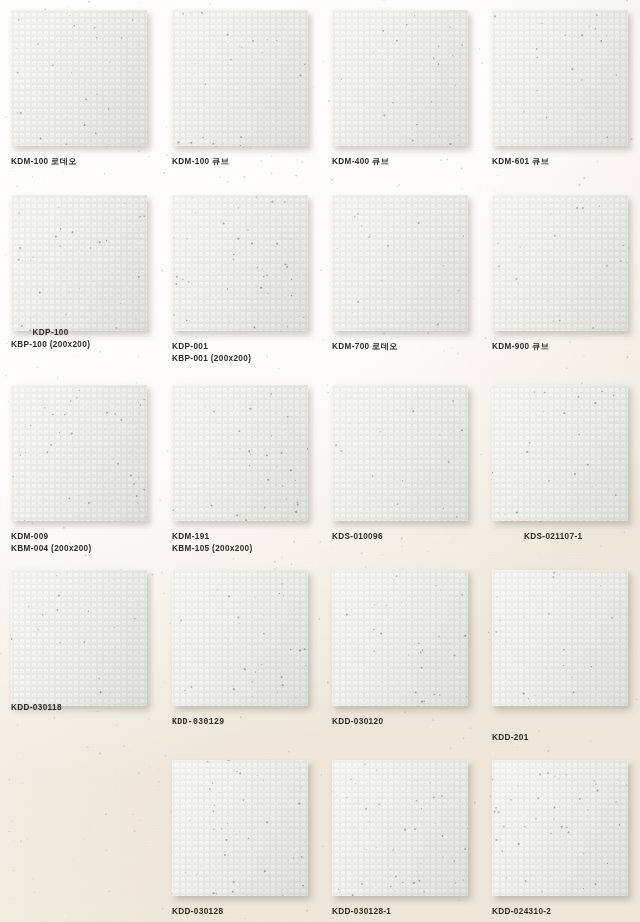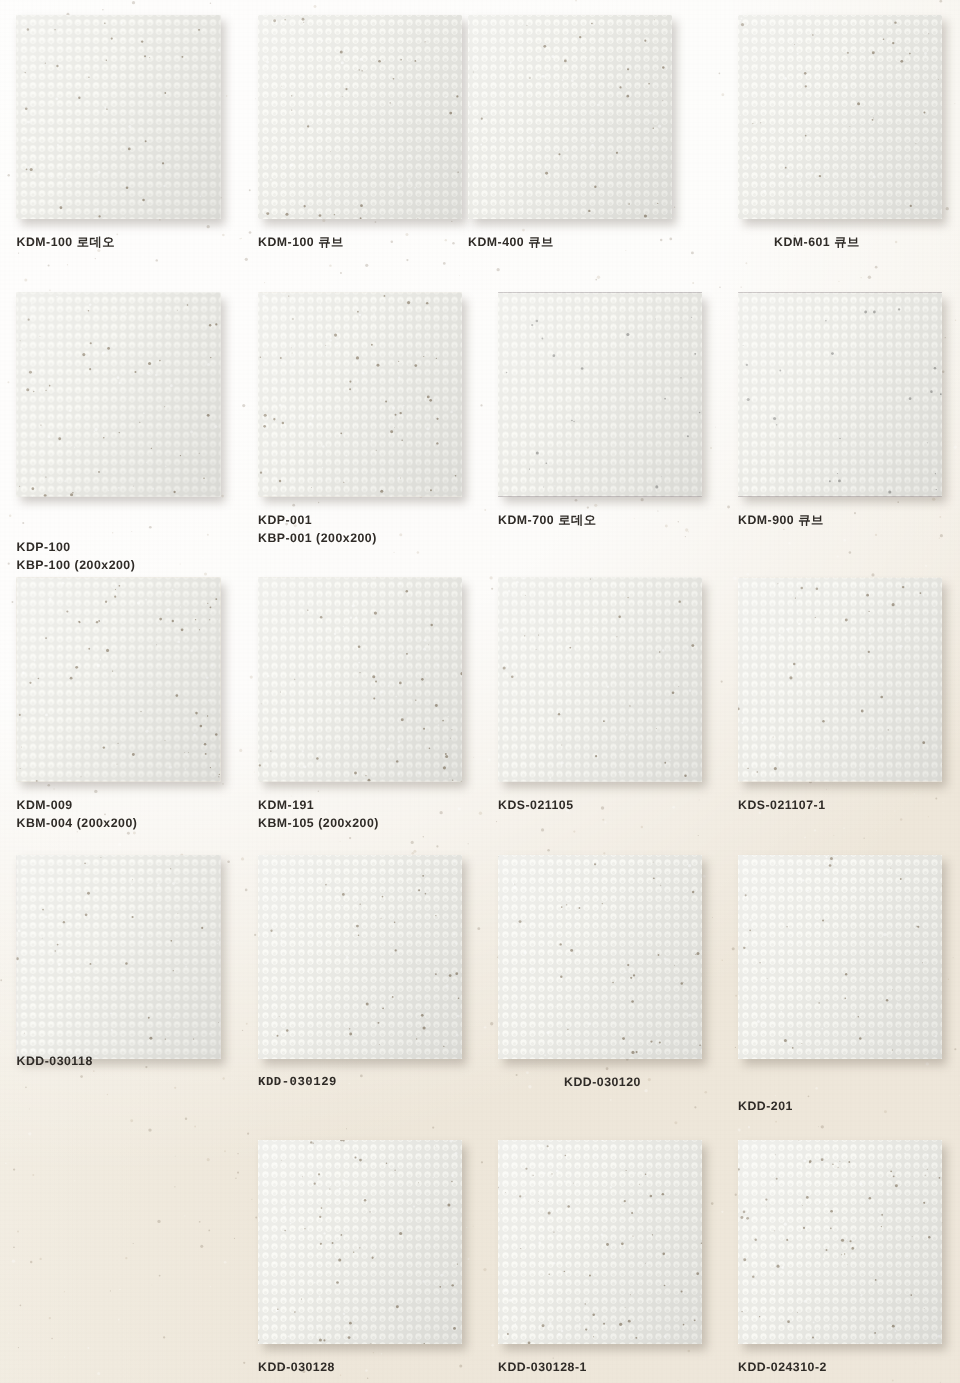--- a/index.html
+++ b/index.html
@@ -1095,21 +1095,21 @@
           <circle cx="92.1" cy="62.6" r="0.40" fill="rgba(110,92,70,.55)"></circle>
           <circle cx="54.9" cy="137.1" r="0.44" fill="rgba(110,92,70,.55)"></circle>
           <circle cx="12.6" cy="113.9" r="0.67" fill="rgba(255,255,255,.55)"></circle>
           <circle cx="1.8" cy="67.0" r="0.32" fill="rgba(255,255,255,.55)"></circle>
           <circle cx="23.3" cy="136.8" r="1.03" fill="rgba(110,92,70,.55)"></circle>
           <circle cx="10.4" cy="35.4" r="0.98" fill="rgba(255,255,255,.55)"></circle>
         </svg>
       </div>
       <div class="caption" style="top: 146px;"><span>KDM-100 큐브</span></div>
     </div>
-    <div class="cell" style="left: 312px; top: 10px; width: 136px; height: 178px; text-align: right;">
+    <div class="cell" style="left: 332px; top: 10px; width: 136px; height: 178px; text-align: right;">
       <div class="swatch" style="background: rgb(222, 220, 230);">
         <svg class="tex" xmlns="http://www.w3.org/2000/svg" viewBox="0 0 144 144" preserveAspectRatio="none">
           <defs>
             <pattern id="p" width="9" height="9" patternUnits="userSpaceOnUse">
               <rect width="9" height="9" fill="#dedce6"></rect>
               <rect x="0.7" y="0.7" width="7.6" height="7.6" rx="2.6" fill="#f6f5fb"></rect>
               <rect x="0.7" y="4.6" width="7.6" height="3.7" rx="1.8" fill="rgb(206,204,214)" opacity=".45"></rect>
               <rect x="1.4" y="1.2" width="6" height="2.4" rx="1.2" fill="#ffffff" opacity=".55"></rect>
             </pattern>
           </defs>
@@ -1235,21 +1235,21 @@
           <circle cx="77.3" cy="29.2" r="0.60" fill="rgba(110,92,70,.55)"></circle>
           <circle cx="110.9" cy="50.7" r="0.29" fill="rgba(255,255,255,.55)"></circle>
           <circle cx="19.9" cy="7.6" r="0.81" fill="rgba(255,255,255,.55)"></circle>
           <circle cx="48.8" cy="42.9" r="0.85" fill="rgba(110,92,70,.55)"></circle>
           <circle cx="35.7" cy="46.3" r="1.00" fill="rgba(255,255,255,.55)"></circle>
           <circle cx="9.2" cy="134.4" r="0.42" fill="rgba(255,255,255,.55)"></circle>
           <circle cx="49.2" cy="51.6" r="0.77" fill="rgba(110,92,70,.55)"></circle>
           <circle cx="116.6" cy="52.1" r="0.47" fill="rgba(255,255,255,.55)"></circle>
         </svg>
       </div>
-      <div class="caption" style="top: 146px; margin-left: 24px;"><span>KDM-601 큐브</span></div>
+      <div class="caption" style="top: 146px;"><span>KDM-601 큐브</span></div>
     </div>
     <div class="cell" style="left: 11px; top: 195px; width: 136px; height: 178px;">
       <div class="swatch" style="background: rgb(234, 234, 228);">
         <svg class="tex" xmlns="http://www.w3.org/2000/svg" viewBox="0 0 144 144" preserveAspectRatio="none">
           <defs>
             <pattern id="p" width="16" height="16" patternUnits="userSpaceOnUse">
               <rect width="16" height="16" fill="#eaeae4"></rect>
             </pattern>
           </defs>
           <rect width="144" height="144" fill="url(#p)"></rect>
@@ -1343,21 +1343,21 @@
           <circle cx="129.6" cy="131.2" r="0.47" fill="rgba(255,255,255,.55)"></circle>
           <circle cx="40.8" cy="105.8" r="0.35" fill="rgba(255,255,255,.55)"></circle>
           <circle cx="32.8" cy="101.5" r="0.94" fill="rgba(110,92,70,.55)"></circle>
           <circle cx="99.6" cy="49.4" r="0.53" fill="rgba(110,92,70,.55)"></circle>
           <circle cx="38.3" cy="124.8" r="0.38" fill="rgba(255,255,255,.55)"></circle>
           <circle cx="40.0" cy="143.5" r="0.64" fill="rgba(110,92,70,.55)"></circle>
           <circle cx="53.7" cy="141.0" r="0.28" fill="rgba(255,255,255,.55)"></circle>
           <circle cx="142.0" cy="16.4" r="1.03" fill="rgba(255,255,255,.55)"></circle>
         </svg>
       </div>
-      <div class="caption" style="top: 164px;"><span>KDP-100</span><span class="l2">KBP-100 (200x200)</span></div>
+      <div class="caption" style="top: 132px; text-align: center;"><span>KDP-100</span><span class="l2">KBP-100 (200x200)</span></div>
     </div>
     <div class="cell" style="left: 172px; top: 195px; width: 136px; height: 178px;">
       <div class="swatch" style="background: rgb(235, 230, 218);">
         <svg class="tex" xmlns="http://www.w3.org/2000/svg" viewBox="0 0 144 144" preserveAspectRatio="none">
           <defs>
             <pattern id="p" width="16" height="16" patternUnits="userSpaceOnUse">
               <rect width="16" height="16" fill="#ebe6da"></rect>
             </pattern>
           </defs>
           <rect width="144" height="144" fill="url(#p)"></rect>
@@ -1877,21 +1877,21 @@
           <circle cx="52.2" cy="49.9" r="0.26" fill="rgba(255,255,255,.55)"></circle>
           <circle cx="29.4" cy="52.1" r="0.28" fill="rgba(110,92,70,.55)"></circle>
           <circle cx="44.7" cy="95.1" r="0.78" fill="rgba(110,92,70,.55)"></circle>
           <circle cx="22.2" cy="15.9" r="0.33" fill="rgba(110,92,70,.55)"></circle>
           <circle cx="25.5" cy="77.4" r="0.28" fill="rgba(255,255,255,.55)"></circle>
           <circle cx="90.7" cy="17.4" r="0.40" fill="rgba(110,92,70,.55)"></circle>
           <circle cx="30.4" cy="12.3" r="0.26" fill="rgba(255,255,255,.55)"></circle>
           <circle cx="129.0" cy="136.1" r="0.82" fill="rgba(110,92,70,.55)"></circle>
         </svg>
       </div>
-      <div class="caption" style="top: 146px;"><span>KDS-021105</span></div>
+      <div class="caption" style="top: 146px;"><span>KDS-010096</span></div>
     </div>
     <div class="cell" style="left: 492px; top: 385px; width: 136px; height: 178px;">
       <div class="swatch" style="background: rgb(246, 236, 220);">
         <svg class="tex" xmlns="http://www.w3.org/2000/svg" viewBox="0 0 144 144" preserveAspectRatio="none">
           <defs>
             <pattern id="p" width="12" height="12" patternUnits="userSpaceOnUse">
               <rect width="12" height="12" fill="#f6ecdc"></rect>
               <rect x="4" y="4" width="4" height="4" fill="#f0a860" opacity=".85"></rect>
             </pattern>
           </defs>
@@ -1946,21 +1946,21 @@
           <circle cx="141.8" cy="45.7" r="0.94" fill="rgba(110,92,70,.55)"></circle>
           <circle cx="99.8" cy="83.7" r="0.87" fill="rgba(110,92,70,.55)"></circle>
           <circle cx="55.5" cy="30.6" r="0.35" fill="rgba(110,92,70,.55)"></circle>
           <circle cx="85.3" cy="131.7" r="0.61" fill="rgba(255,255,255,.55)"></circle>
           <circle cx="46.5" cy="11.0" r="0.83" fill="rgba(110,92,70,.55)"></circle>
           <circle cx="28.9" cy="131.4" r="1.02" fill="rgba(110,92,70,.55)"></circle>
           <circle cx="32.2" cy="121.2" r="0.99" fill="rgba(255,255,255,.55)"></circle>
           <circle cx="10.7" cy="131.3" r="0.39" fill="rgba(110,92,70,.55)"></circle>
         </svg>
       </div>
-      <div class="caption" style="top: 146px;"><span>KDS-021107-1</span></div>
+      <div class="caption" style="top: 146px; margin-left: 32px;"><span>KDS-021107-1</span></div>
     </div>
     <div class="cell" style="left: 11px; top: 570px; width: 136px; height: 178px;">
       <div class="swatch" style="background: rgb(222, 219, 223);">
         <svg class="tex" xmlns="http://www.w3.org/2000/svg" viewBox="0 0 144 144" preserveAspectRatio="none">
           <defs>
             <pattern id="p" width="8" height="8" patternUnits="userSpaceOnUse">
               <rect width="8" height="8" fill="#dedbdf"></rect>
               <path d="M4 0.4 L7.6 4 L4 7.6 L0.4 4 Z" fill="#f0eef1" opacity=".85"></path>
               <path d="M4 4 L7.6 4 L4 7.6 Z" fill="rgb(206,203,207)" opacity=".45"></path>
             </pattern>
@@ -2156,21 +2156,21 @@
           <circle cx="49.8" cy="37.2" r="0.41" fill="rgba(110,92,70,.55)"></circle>
           <circle cx="94.0" cy="135.6" r="1.05" fill="rgba(110,92,70,.55)"></circle>
           <circle cx="96.4" cy="135.4" r="0.69" fill="rgba(110,92,70,.55)"></circle>
           <circle cx="131.9" cy="110.9" r="1.00" fill="rgba(255,255,255,.55)"></circle>
           <circle cx="53.1" cy="67.6" r="0.97" fill="rgba(110,92,70,.55)"></circle>
           <circle cx="127.4" cy="88.8" r="0.27" fill="rgba(110,92,70,.55)"></circle>
           <circle cx="115.5" cy="73.2" r="0.92" fill="rgba(255,255,255,.55)"></circle>
           <circle cx="14.8" cy="111.5" r="0.24" fill="rgba(255,255,255,.55)"></circle>
         </svg>
       </div>
-      <div class="caption" style="top: 146px; margin-left: 44px;"><span>KDD-030120</span></div>
+      <div class="caption" style="top: 146px;"><span>KDD-030120</span></div>
     </div>
     <div class="cell" style="left: 492px; top: 570px; width: 136px; height: 178px;">
       <div class="swatch" style="background: rgb(232, 226, 201);">
         <svg class="tex" xmlns="http://www.w3.org/2000/svg" viewBox="0 0 144 144" preserveAspectRatio="none">
           <defs>
             <pattern id="p" width="8" height="8" patternUnits="userSpaceOnUse">
               <rect width="8" height="8" fill="#e8e2c9"></rect>
               <rect x="0" y="0" width="4" height="4" fill="#f3efdc"></rect>
               <rect x="4" y="4" width="4" height="4" fill="#f3efdc"></rect>
               <rect x="4" y="0" width="4" height="4" fill="rgb(202,196,171)" opacity=".35"></rect>

